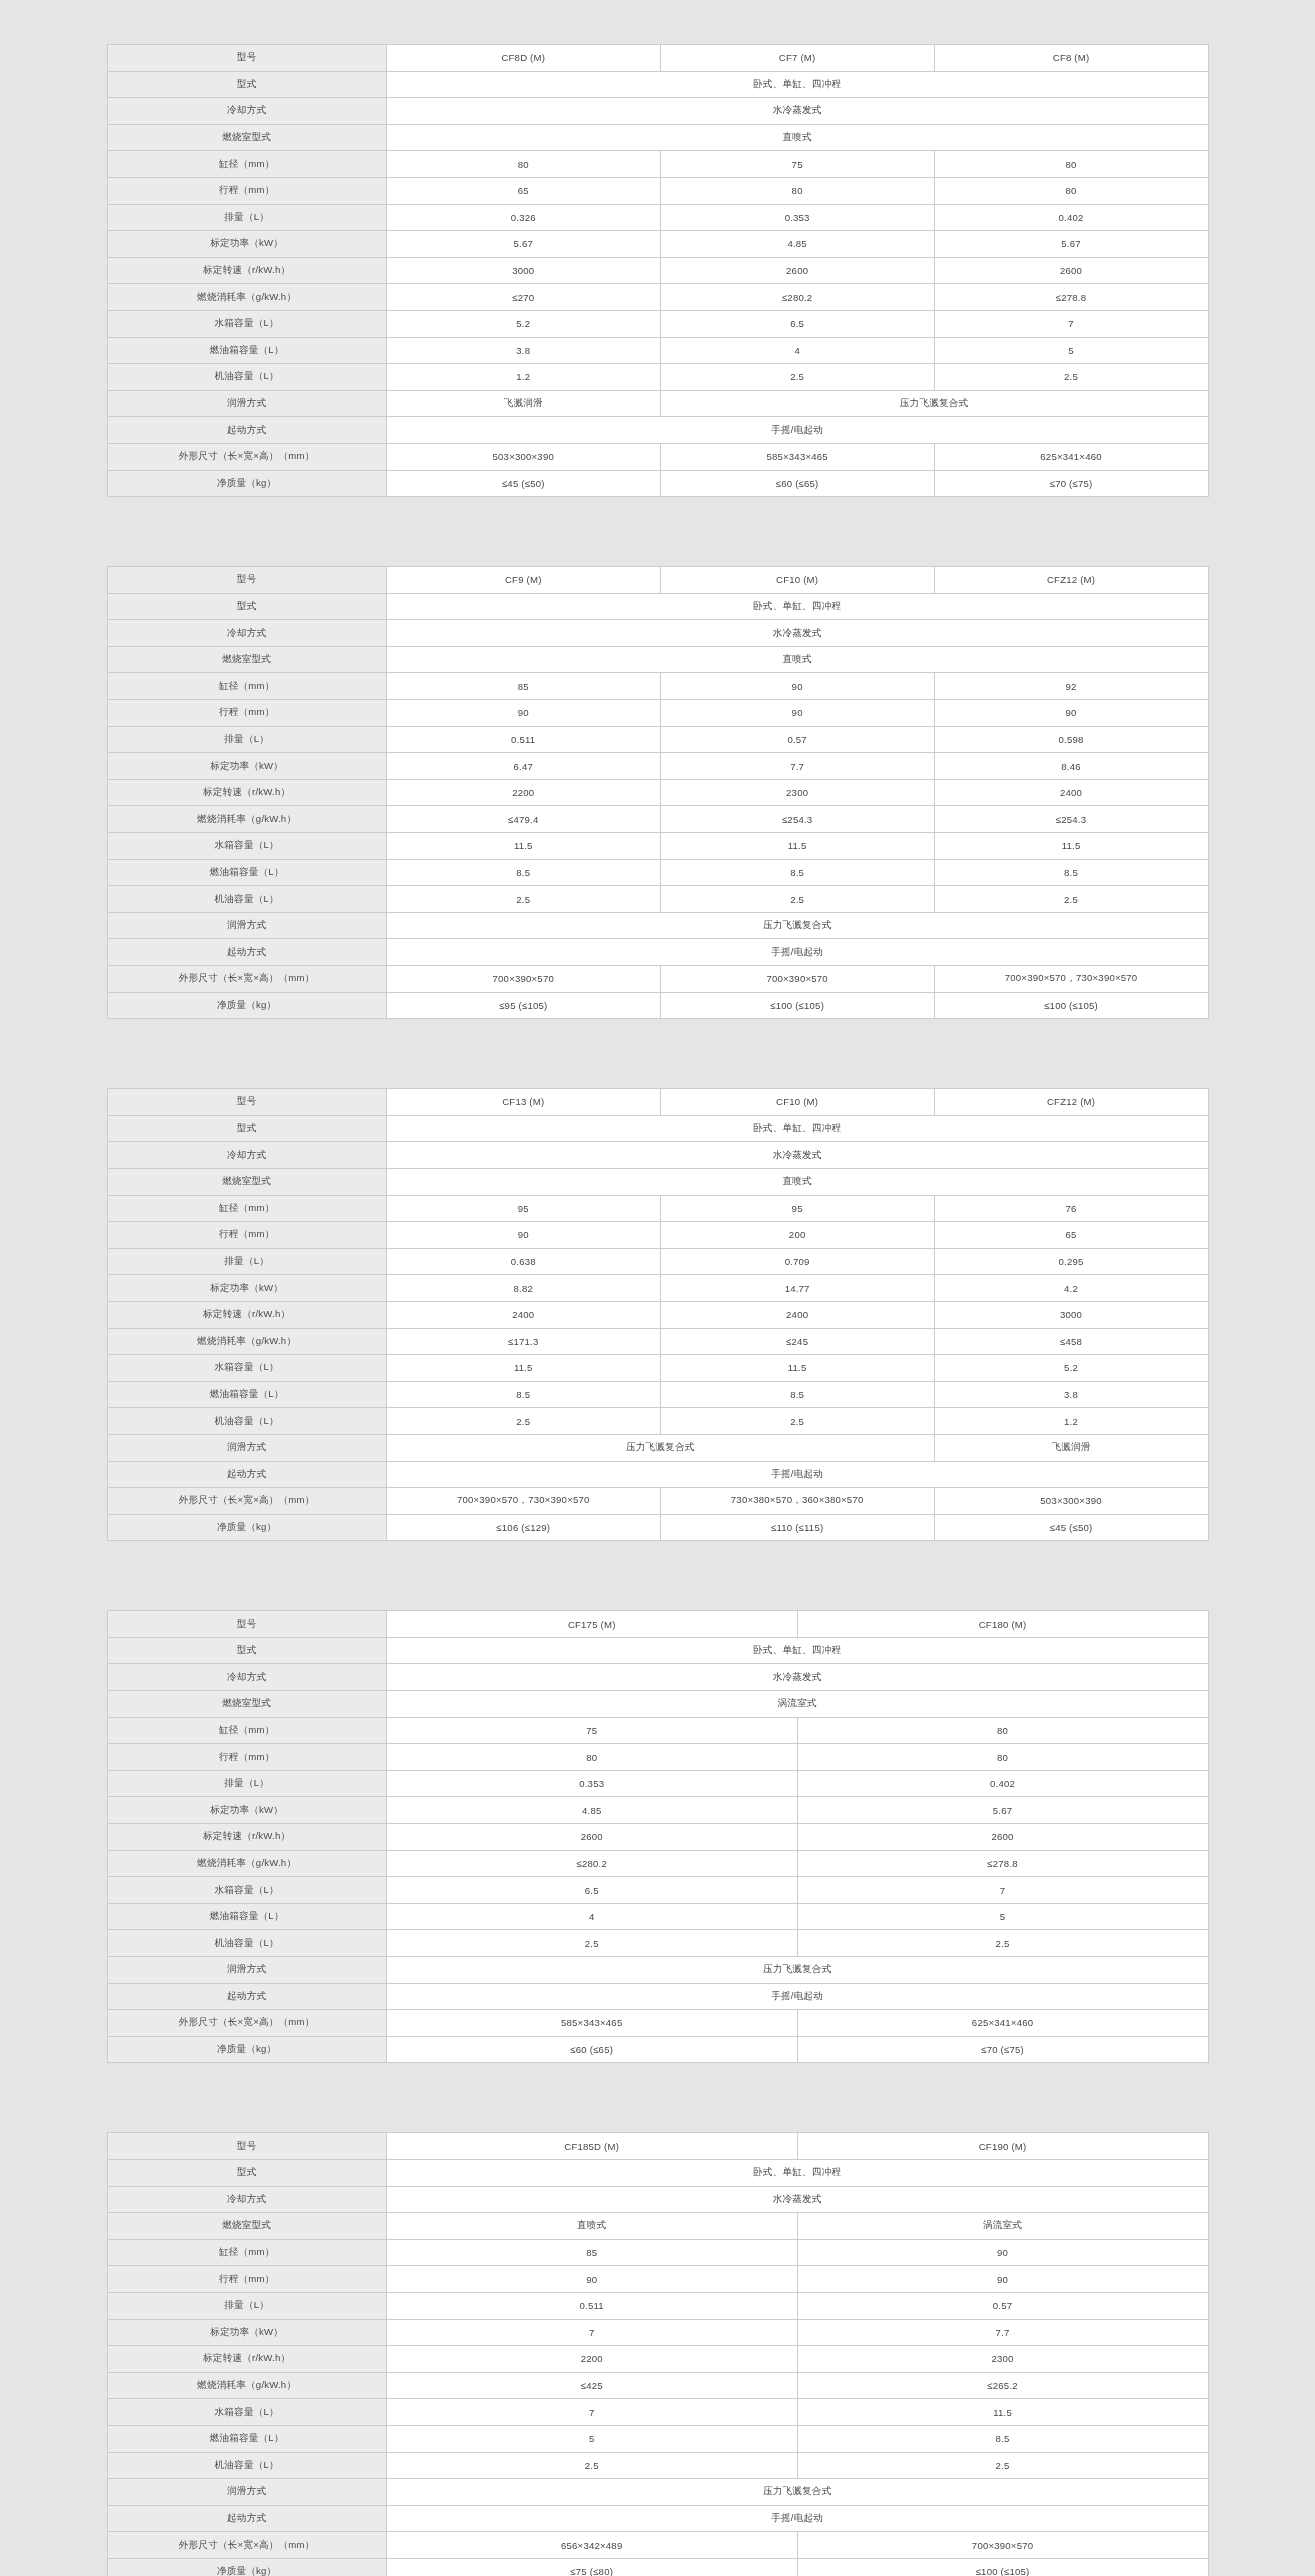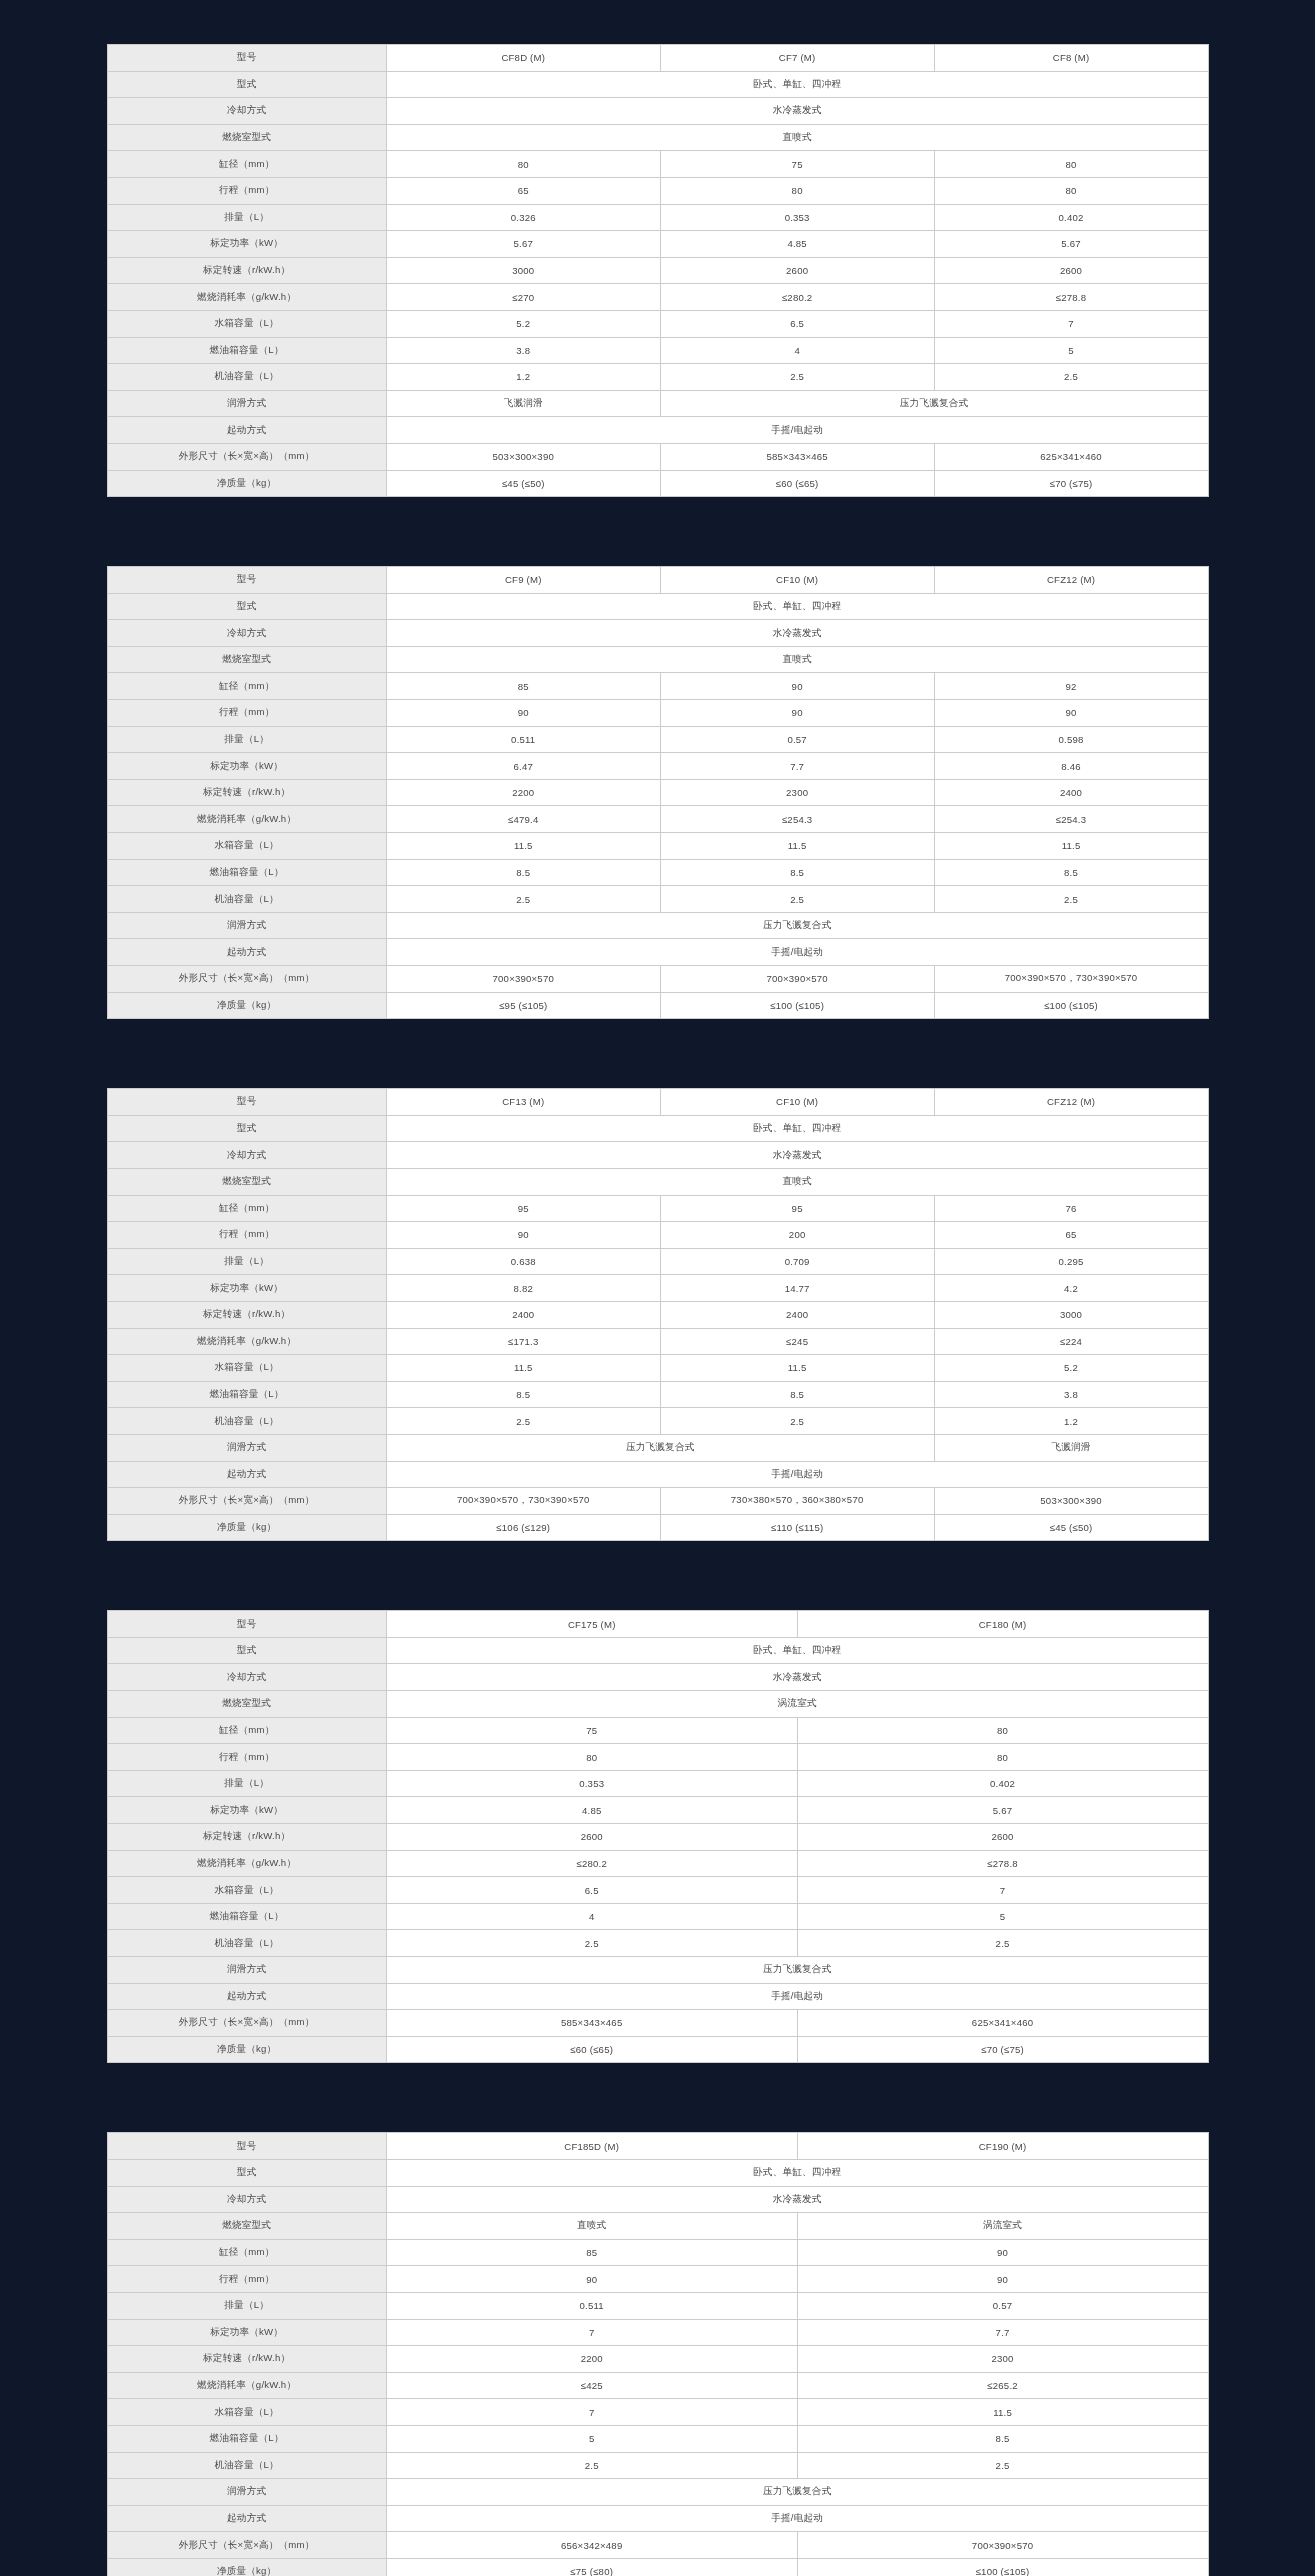--- a/index.html
+++ b/index.html
@@ -5,21 +5,21 @@
   html, body {
     margin: 0;
     padding: 0;
     background: #ffffff;
     font-family: "Liberation Sans", sans-serif;
   }
   .page {
     width: 1315px;
     height: 2576px;
     overflow: hidden;
-    background: #0f172a;
+    background: #e5e5e5;
   }
   .tables-wrap {
     padding-top: 44px;
   }
   table.spec-table {
     width: 1102px;
     margin: 0 auto 69px auto;
     border-collapse: collapse;
     table-layout: fixed;
   }
@@ -304,21 +304,21 @@
           <tr>
             <td class="label-cell">标定转速（r/kW.h）</td>
             <td class="value-cell">2400</td>
             <td class="value-cell">2400</td>
             <td class="value-cell">3000</td>
           </tr>
           <tr>
             <td class="label-cell">燃烧消耗率（g/kW.h）</td>
             <td class="value-cell">≤171.3</td>
             <td class="value-cell">≤245</td>
-            <td class="value-cell">≤224</td>
+            <td class="value-cell">≤458</td>
           </tr>
           <tr>
             <td class="label-cell">水箱容量（L）</td>
             <td class="value-cell">11.5</td>
             <td class="value-cell">11.5</td>
             <td class="value-cell">5.2</td>
           </tr>
           <tr>
             <td class="label-cell">燃油箱容量（L）</td>
             <td class="value-cell">8.5</td>

